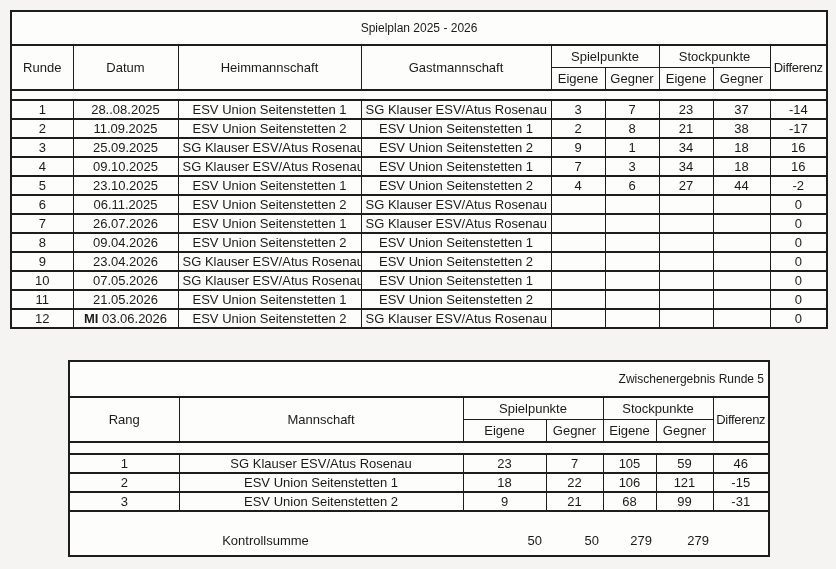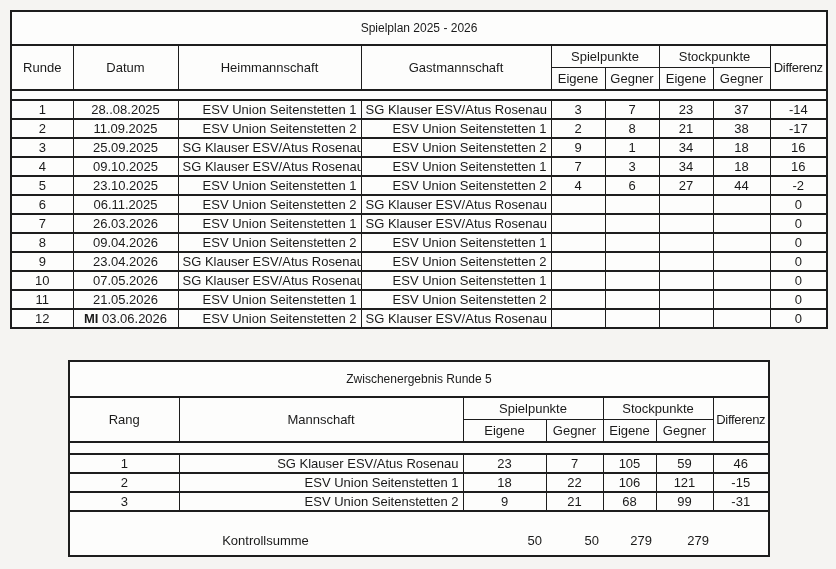--- a/index.html
+++ b/index.html
@@ -32,40 +32,40 @@
   }
   #schedule-table { left: 10px; top: 10px; width: 816px; }
   #standings-table { left: 68px; top: 360px; width: 700px; }
 
   .title-cell {
     height: 32px;
     text-align: center;
     font-size: 12px;
     border-bottom: 2px solid #1d1d1d;
   }
-  #standings-table .title-cell { height: 34px; }
+  #standings-table .title-cell { height: 34px; text-align: right; }
   .head-cell {
     height: 21px;
     text-align: center;
   }
   .head-bottom { border-bottom: 2px solid #1d1d1d; }
   .spacer-cell {
     height: 8px;
     border-top: 2px solid #1d1d1d;
     border-bottom: 2px solid #1d1d1d;
     padding: 0;
   }
   #standings-table .spacer-cell { height: 10px; }
   .data-cell {
     height: 17px;
     border-top: 2px solid #1d1d1d;
     border-bottom: 2px solid #1d1d1d;
   }
   .c-center { text-align: center; }
-  .c-left   { text-align: right; }
+  .c-left   { text-align: center; }
   .sum-cell {
     border: none;
     height: 36px;
     vertical-align: bottom;
     padding-bottom: 7px;
   }
   .sum-label { text-align: center; padding-right: 6px; }
   .sum-num { text-align: right; }
   .diff-head { padding: 0 1px; letter-spacing: -0.3px; }
 </style>
@@ -169,21 +169,21 @@
         <td class="data-cell c-left">ESV Union Seitenstetten 2</td>
         <td class="data-cell c-left">SG Klauser ESV/Atus Rosenau</td>
         <td class="data-cell c-center"></td>
         <td class="data-cell c-center"></td>
         <td class="data-cell c-center"></td>
         <td class="data-cell c-center"></td>
         <td class="data-cell c-center">0</td>
       </tr>
       <tr>
         <td class="data-cell c-center">7</td>
-        <td class="data-cell c-center">26.03.2026</td>
+        <td class="data-cell c-center">26.07.2026</td>
         <td class="data-cell c-left">ESV Union Seitenstetten 1</td>
         <td class="data-cell c-left">SG Klauser ESV/Atus Rosenau</td>
         <td class="data-cell c-center"></td>
         <td class="data-cell c-center"></td>
         <td class="data-cell c-center"></td>
         <td class="data-cell c-center"></td>
         <td class="data-cell c-center">0</td>
       </tr>
       <tr>
         <td class="data-cell c-center">8</td>

